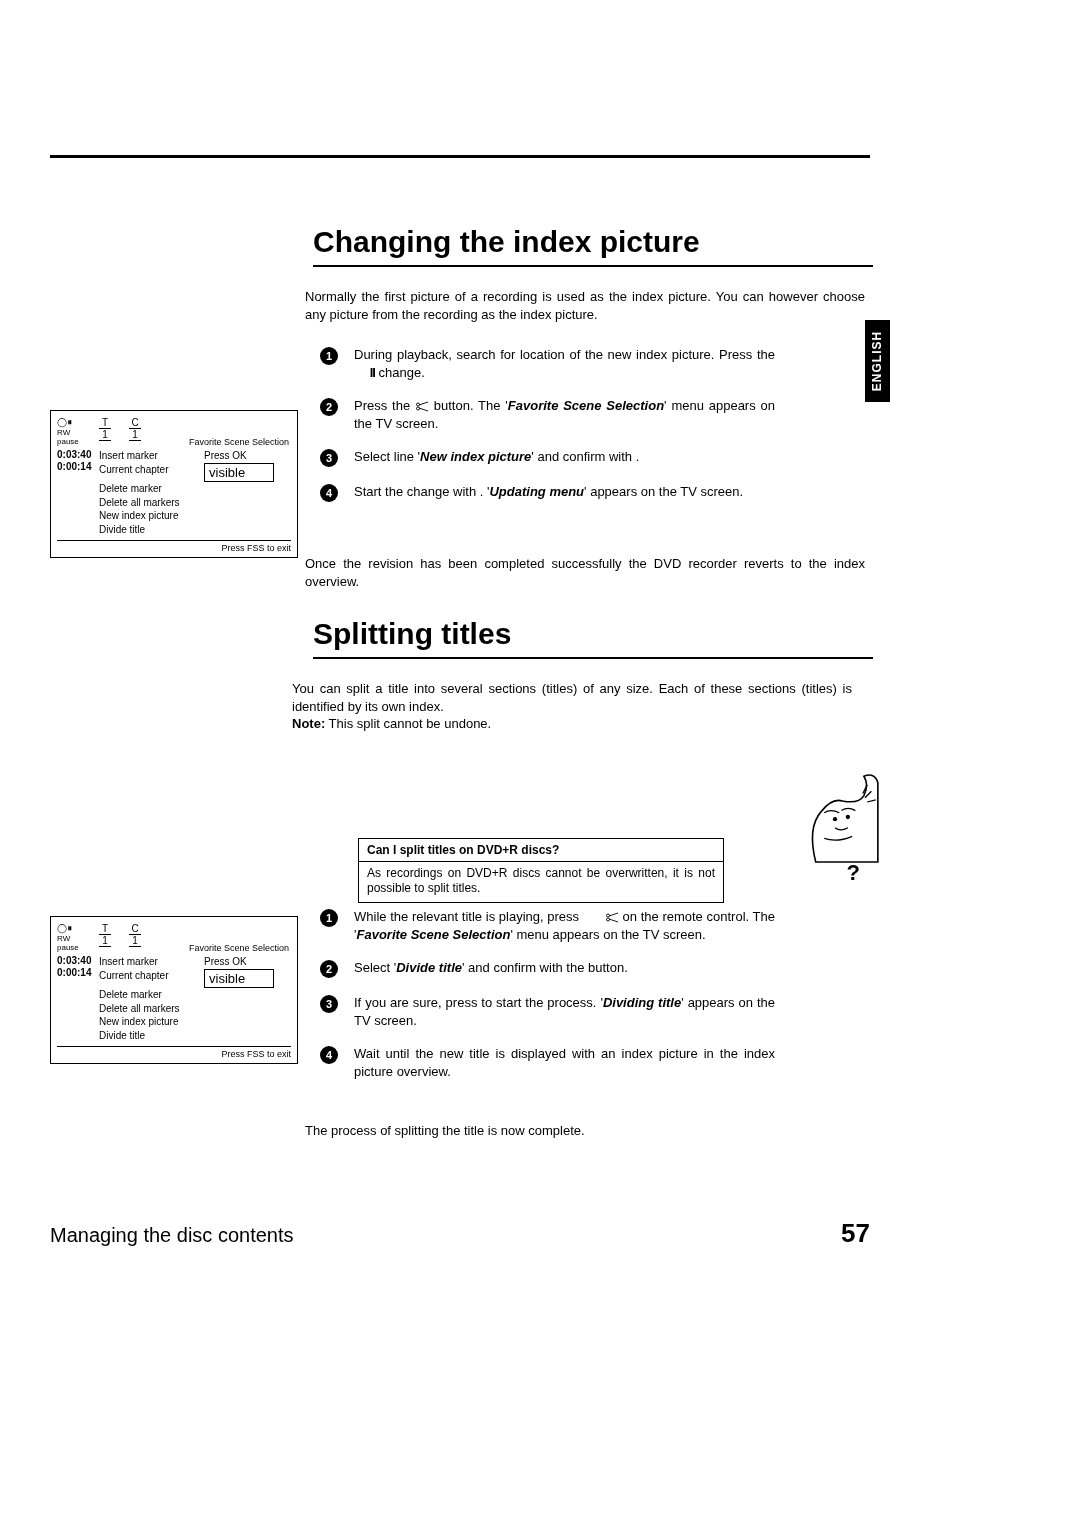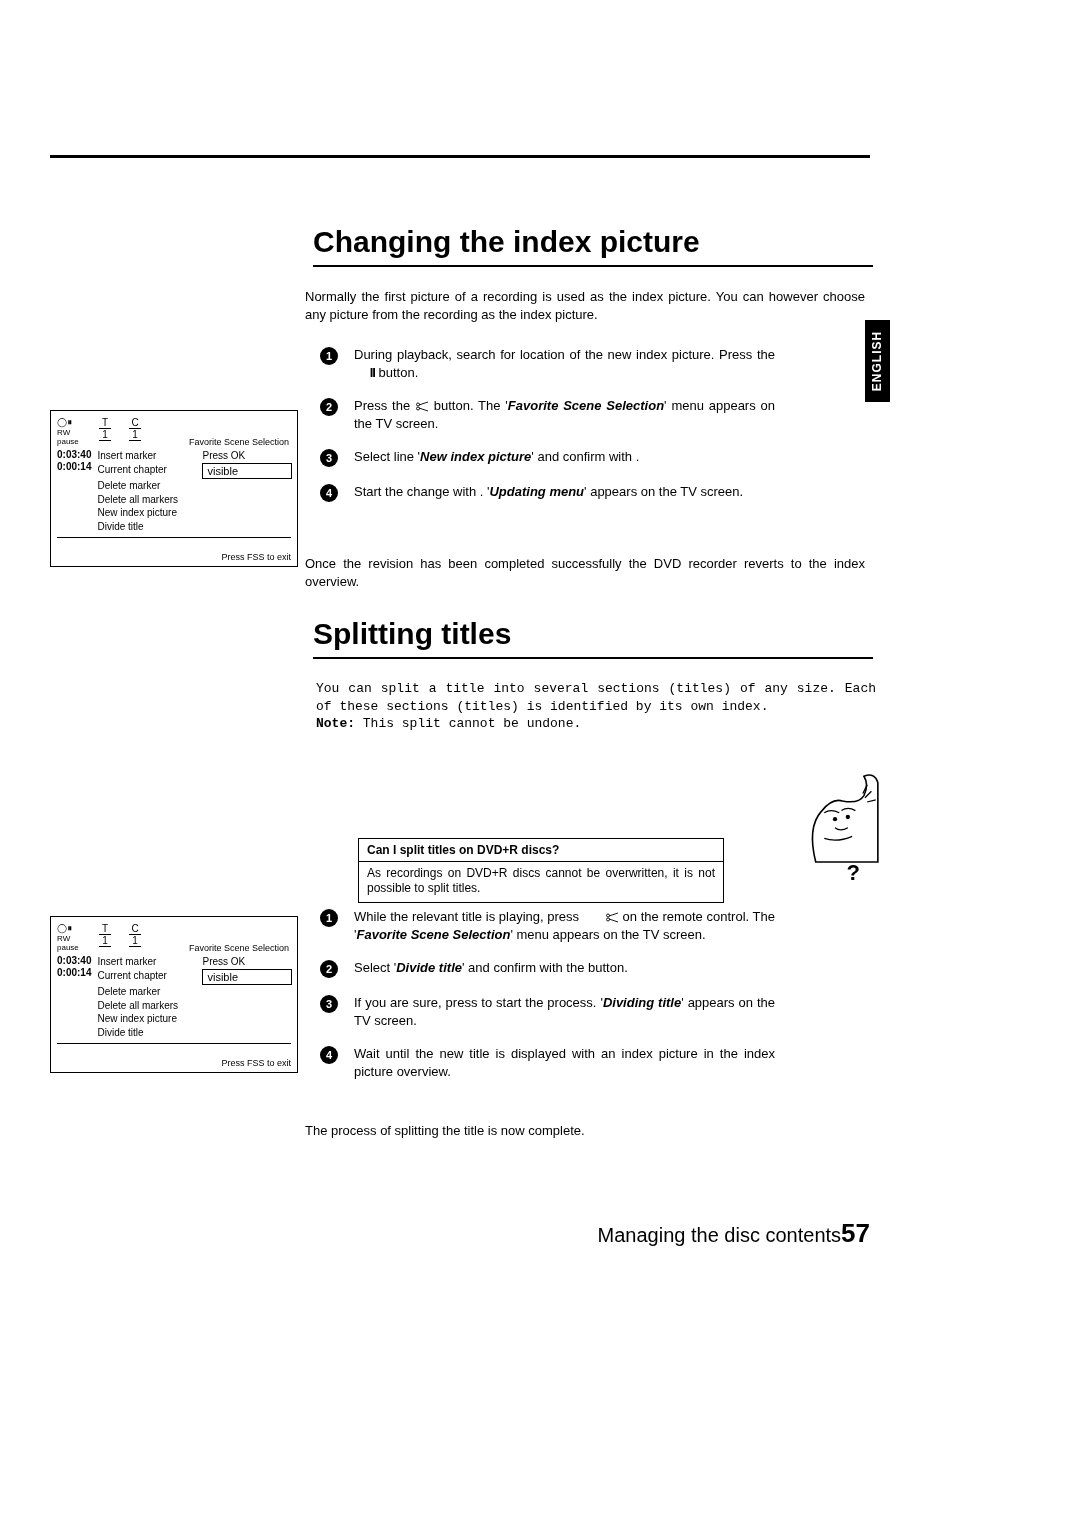--- a/index.html
+++ b/index.html
@@ -125,22 +125,22 @@
   .osd-times {
     width: 36px;
     font-size: 10px;
     font-weight: bold;
     line-height: 1.15;
   }
   .osd-menu { flex: 1; }
   .osd-row { display:flex; font-size:10px; line-height:1.35;}
   .osd-row .l { width: 105px; }
   .osd-row .r { flex:1; }
-  .vis-box { border:1px solid #000; padding:0 4px; display:inline-block; width: 90px; font-size:11px;}
-  .osd-footer { text-align:right; font-size:9px; border-top:1px solid #000; margin-top:4px; padding-top:14px;}
+  .vis-box { border:1px solid #000; padding:0 4px; display:inline-block; width: 70px; font-size:13px;}
+  .osd-footer { text-align:right; font-size:9px; border-top:1px solid #000; margin-top:4px; padding-top:2px;}
   .note-box {
     position: absolute;
     border: 1px solid #000;
     font-size: 12px;
   }
   .note-box .title {
     font-weight: bold;
     padding: 4px 8px;
     border-bottom: 1px solid #000;
   }
@@ -154,21 +154,21 @@
     right: 200px;
     width: 75px;
     height: 110px;
   }
   .page-footer {
     position: absolute;
     bottom: 265px;
     left: 50px;
     width: 820px;
     display: flex;
-    justify-content: flex-end;
+    justify-content: space-between;
     align-items: baseline;
   }
   .page-footer .section { font-size: 20px; }
   .page-footer .num { font-size: 26px; font-weight: bold; }
   b { font-weight: bold; }
   i { font-style: italic; }
 </style>
 </head>
 <body>
 
@@ -184,21 +184,21 @@
 </div>
 
 <div class="para" style="top:288px; left:305px; width:560px;">Normally the first picture of a recording is used as the index picture. You can however choose any picture from the recording as the index picture.</div>
 
 <div class="steps" style="top:346px;">
   <div class="step">
     <div class="bullet">1</div>
     <div class="step-text">
       <span>During playback, search for location of the new index picture. Press the </span>
       <span class="pause-sym">&nbsp;&nbsp;&nbsp;&nbsp;&nbsp;&nbsp;II</span>
-      <span> button.</span>
+      <span> change.</span>
     </div>
   </div>
   <div class="step">
     <div class="bullet">2</div>
     <div class="step-text">
       <span>Press the </span>
       <svg class="scissor" width="14" height="11" viewBox="0 0 14 11">
           <path d="M3 2 A1.5 1.5 0 1 0 3 5 A1.5 1.5 0 1 0 3 2 M3 6 A1.5 1.5 0 1 0 3 9 A1.5 1.5 0 1 0 3 6 M4 4 L13 1 M4 7 L13 10" stroke="#000" fill="none" stroke-width="0.9"></path>
         </svg>
       <span> button. The '</span><b><i>Favorite Scene Selection</i></b><span>' menu appears on the TV screen.</span>
@@ -271,21 +271,21 @@
       </div>
   </div>
   <div class="osd-footer">Press FSS to exit</div>
 </div>
 
 <div class="heading" style="top:617px;">
   <span>Splitting titles</span>
   <div class="rule"></div>
 </div>
 
-<div class="para" style="top:680px; left:316px; width:560px;font-family:Liberation Mono, monospace;">
+<div class="para" style="top:680px; left:292px; width:560px;">
   <span>You can split a title into several sections (titles) of any size. Each of these sections (titles) is identified by its own index.</span><br>
   <b>Note:</b><span> This split cannot be undone.</span>
 </div>
 
 <svg class="qmark-img" style="top:762px;" viewBox="0 0 70 100">
   <path d="M10 92 Q2 60 15 45 Q25 32 35 35 Q50 38 55 30 Q60 20 55 12 Q65 8 68 18 L68 92 Z" fill="#fff" stroke="#000" stroke-width="1.5"></path>
   <circle cx="28" cy="52" r="2" fill="#000"></circle>
   <circle cx="40" cy="50" r="2" fill="#000"></circle>
   <path d="M18 46 Q24 42 32 46 M34 44 Q40 40 47 44" stroke="#000" fill="none" stroke-width="1.2"></path>
   <path d="M28 60 Q33 64 40 60" stroke="#000" fill="none" stroke-width="1.2"></path>

